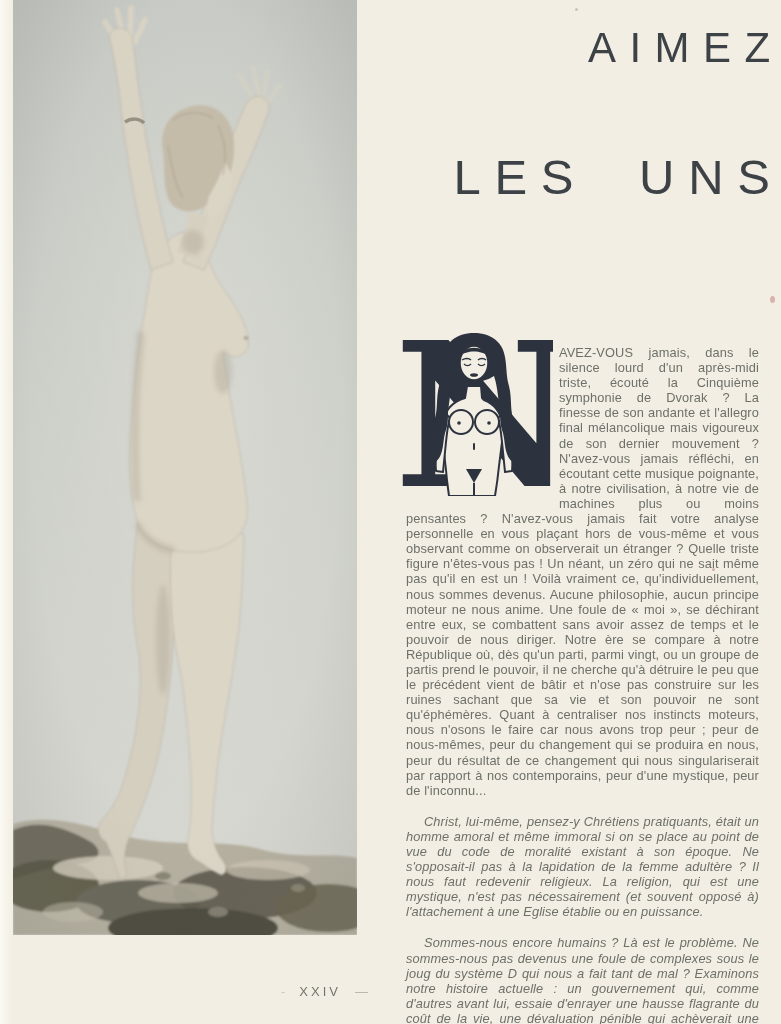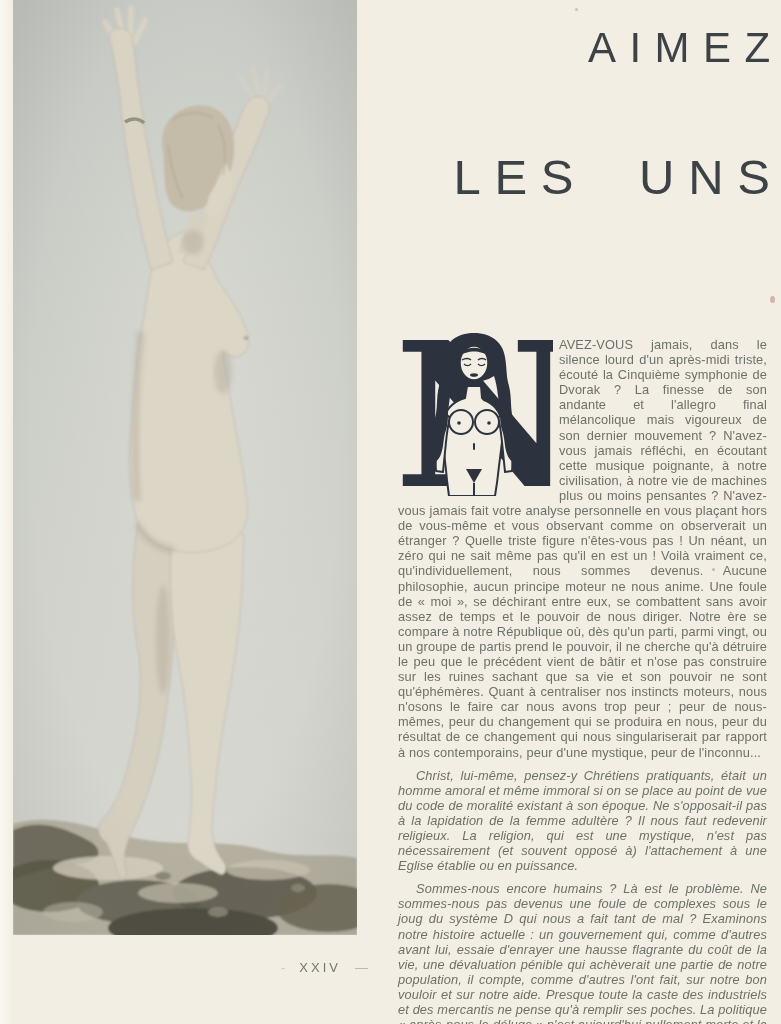--- a/index.html
+++ b/index.html
@@ -25,28 +25,28 @@
     font-weight:400;color:#3d4247;white-space:nowrap;
     font-family:"Liberation Sans",sans-serif;
   }
   .title-1{top:24px;font-size:42px;letter-spacing:.32em;margin-right:-.3em;}
   .title-2{top:149px;font-size:49px;letter-spacing:.28em;word-spacing:.5em;margin-right:-.26em;}
   .article{
     position:absolute;left:0;top:329px;width:385px;
     font-size:12.8px;line-height:15.1px;letter-spacing:.12px;
     color:#6d7069;text-align:justify;
   }
-  .article p{margin:8px;}
+  .article p{margin:16px;}
   .article p.indent{text-indent:18px;font-style:italic;}
   .dropcap-fig{
     float:left;width:163px;height:166px;margin:1px 6px 2px 0;
   }
   .dropcap-fig svg{display:block;width:100%;height:100%;}
   .folio{
-    position:absolute;left:0;top:960px;width:649px;text-align:center;
+    position:absolute;left:0;top:984px;width:649px;text-align:center;
     font-size:13px;letter-spacing:3px;color:#73766f;
   }
   .folio .dash-l{opacity:.3;margin-right:14px;letter-spacing:0;}
   .folio .dash-r{opacity:.5;margin-left:14px;letter-spacing:0;}
   .speck{position:absolute;border-radius:50%;}
   .speck-1{left:770px;top:296px;width:5px;height:7px;background:rgba(190,120,110,.5);}
   .speck-2{left:575px;top:8px;width:3px;height:3px;background:rgba(120,120,115,.35);}
   .speck-3{left:712px;top:568px;width:3px;height:3px;background:rgba(150,60,60,.35);}
 </style>
 </head>

